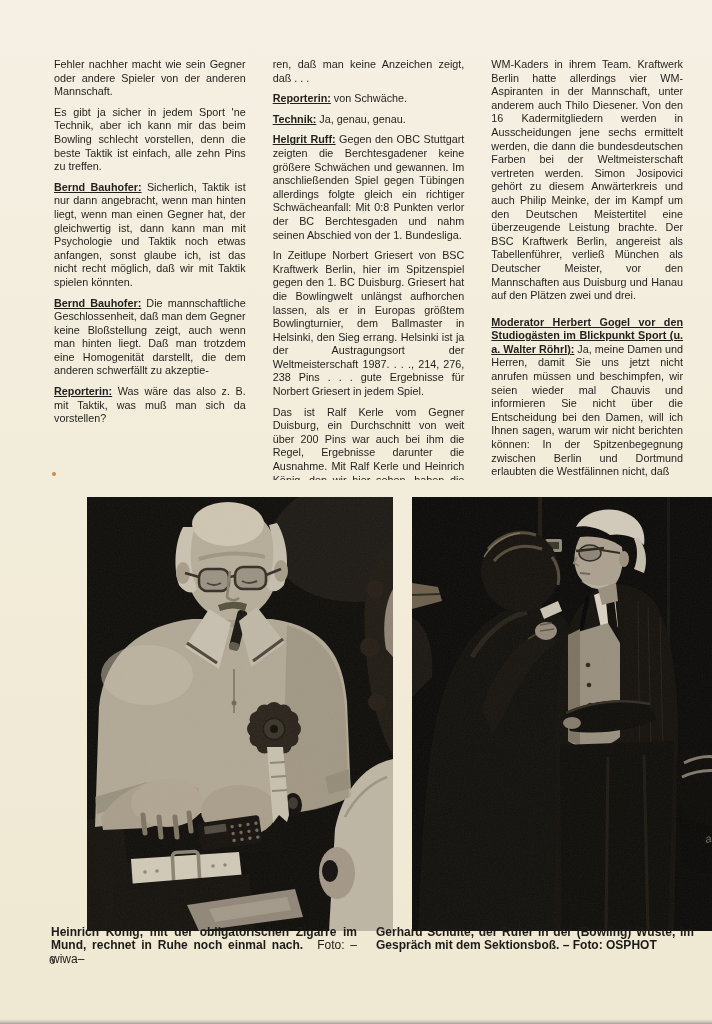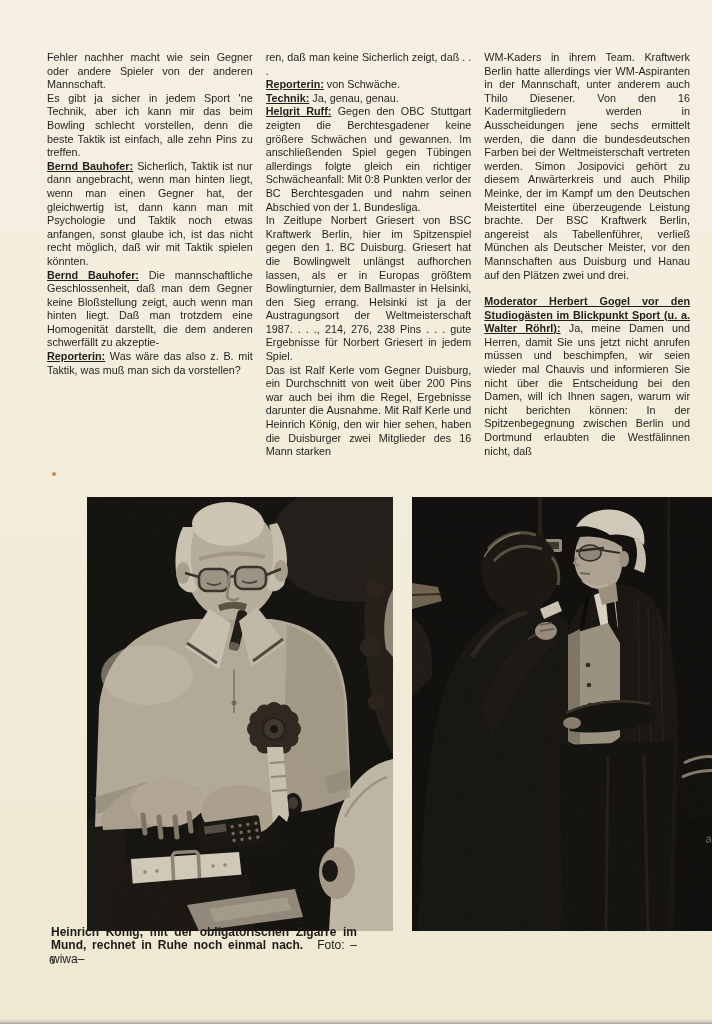--- a/index.html
+++ b/index.html
@@ -13,21 +13,21 @@
     background:linear-gradient(180deg,#f5f0e3 0%,#f2ecda 50%,#efe8d2 100%);
     color:#211f1c;
   }
   
   .text-columns{
     position:absolute;left:47px;top:51px;width:643px;height:429px;
     display:flex;gap:13px;overflow:hidden;
   }
   .col{flex:1 1 0;overflow:hidden;}
   .para{
-    margin:0;
+    margin:7px;
     font-size:10.8px;line-height:13.6px;
     text-align:justify;
     hyphens:auto;-webkit-hyphens:auto;
     color:#211f1c;
   }
   .para b{font-weight:700;text-decoration:underline;}
   .para.gap{margin-top:13px;}
   
   .photo{
     position:absolute;overflow:hidden;background:#0d0b09;
@@ -66,21 +66,21 @@
 
   <div class="text-columns">
     <div class="col">
         <p class="para">Fehler nachher macht wie sein Gegner oder andere Spieler von der anderen Mannschaft.</p>
         <p class="para">Es gibt ja sicher in jedem Sport 'ne Technik, aber ich kann mir das beim Bowling schlecht vorstellen, denn die beste Taktik ist einfach, alle zehn Pins zu treffen.</p>
         <p class="para"><b>Bernd Bauhofer:</b> Sicherlich, Taktik ist nur dann angebracht, wenn man hinten liegt, wenn man einen Gegner hat, der gleichwertig ist, dann kann man mit Psychologie und Taktik noch etwas anfangen, sonst glaube ich, ist das nicht recht möglich, daß wir mit Taktik spielen könnten.</p>
         <p class="para"><b>Bernd Bauhofer:</b> Die mannschaftliche Geschlossenheit, daß man dem Gegner keine Bloßstellung zeigt, auch wenn man hinten liegt. Daß man trotzdem eine Homogenität darstellt, die dem anderen schwerfällt zu akzeptie-</p>
         <p class="para"><b>Reporterin:</b> Was wäre das also z. B. mit Taktik, was muß man sich da vorstellen?</p>
       </div>
     <div class="col">
-        <p class="para">ren, daß man keine Sicherlich zeigt, daß . . .</p>
+        <p class="para">ren, daß man keine Anzeichen zeigt, daß . . .</p>
         <p class="para"><b>Reporterin:</b> von Schwäche.</p>
         <p class="para"><b>Technik:</b> Ja, genau, genau.</p>
         <p class="para"><b>Helgrit Ruff:</b> Gegen den OBC Stuttgart zeigten die Berchtesgadener keine größere Schwächen und gewannen. Im anschließenden Spiel gegen Tübingen allerdings folgte gleich ein richtiger Schwächeanfall: Mit 0:8 Punkten verlor der BC Berchtesgaden und nahm seinen Abschied von der 1. Bundesliga.</p>
         <p class="para">In Zeitlupe Norbert Griesert von BSC Kraftwerk Berlin, hier im Spitzenspiel gegen den 1. BC Duisburg. Griesert hat die Bowlingwelt unlängst aufhorchen lassen, als er in Europas größtem Bowlingturnier, dem Ballmaster in Helsinki, den Sieg errang. Helsinki ist ja der Austragungsort der Weltmeisterschaft 1987. . . ., 214, 276, 238 Pins . . . gute Ergebnisse für Norbert Griesert in jedem Spiel.</p>
         <p class="para">Das ist Ralf Kerle vom Gegner Duisburg, ein Durchschnitt von weit über 200 Pins war auch bei ihm die Regel, Ergebnisse darunter die Ausnahme. Mit Ralf Kerle und Heinrich König, den wir hier sehen, haben die Duisburger zwei Mitglieder des 16 Mann starken</p>
       </div>
     <div class="col">
         <p class="para">WM-Kaders in ihrem Team. Kraftwerk Berlin hatte allerdings vier WM-Aspiranten in der Mannschaft, unter anderem auch Thilo Diesener. Von den 16 Kadermitgliedern werden in Ausscheidungen jene sechs ermittelt werden, die dann die bundesdeutschen Farben bei der Weltmeisterschaft vertreten werden. Simon Josipovici gehört zu diesem Anwärterkreis und auch Philip Meinke, der im Kampf um den Deutschen Meistertitel eine überzeugende Leistung brachte. Der BSC Kraftwerk Berlin, angereist als Tabellenführer, verließ München als Deutscher Meister, vor den Mannschaften aus Duisburg und Hanau auf den Plätzen zwei und drei.</p>
         <p class="para gap"><b>Moderator Herbert Gogel vor den Studiogästen im Blickpunkt Sport (u. a. Walter Röhrl):</b> Ja, meine Damen und Herren, damit Sie uns jetzt nicht anrufen müssen und beschimpfen, wir seien wieder mal Chauvis und informieren Sie nicht über die Entscheidung bei den Damen, will ich Ihnen sagen, warum wir nicht berichten können: In der Spitzenbegegnung zwischen Berlin und Dortmund erlaubten die Westfälinnen nicht, daß</p>
       </div>
@@ -283,17 +283,18 @@
       <path d="M 272 266 C 288 258 304 258 318 264 M 270 280 C 288 272 304 272 318 277" stroke="#8c8375" stroke-width="3" fill="none" opacity="0.9"></path>
       <path d="M 266 320 L 318 334 L 318 382 L 272 368 Z" fill="#0a0907"></path>
       <text x="294" y="346" font-size="11" font-style="italic" fill="#766f63" font-family="Liberation Sans, sans-serif" transform="rotate(-10 294 346)">adid</text>
 
       <rect width="318" height="434" filter="url(#grainB)" opacity="0.12"></rect>
     </svg>
   </figure>
 
   <p class="caption caption-left"><b>Heinrich König, mit der obligatorischen Zigarre im Mund, rechnet in Ruhe noch einmal nach.</b><span class="credit">Foto: –wiwa–</span></p>
 
+  <p class="caption caption-right"><b>Gerhard Schulte, der Rufer in der (Bowling) Wüste, im Gespräch mit dem Sektionsboß. – Foto: OSPHOT</b></p>
 
   <div class="page-number">6</div>
 
   <div class="scan-edge"></div>
 </div>
 
 </body></html>

